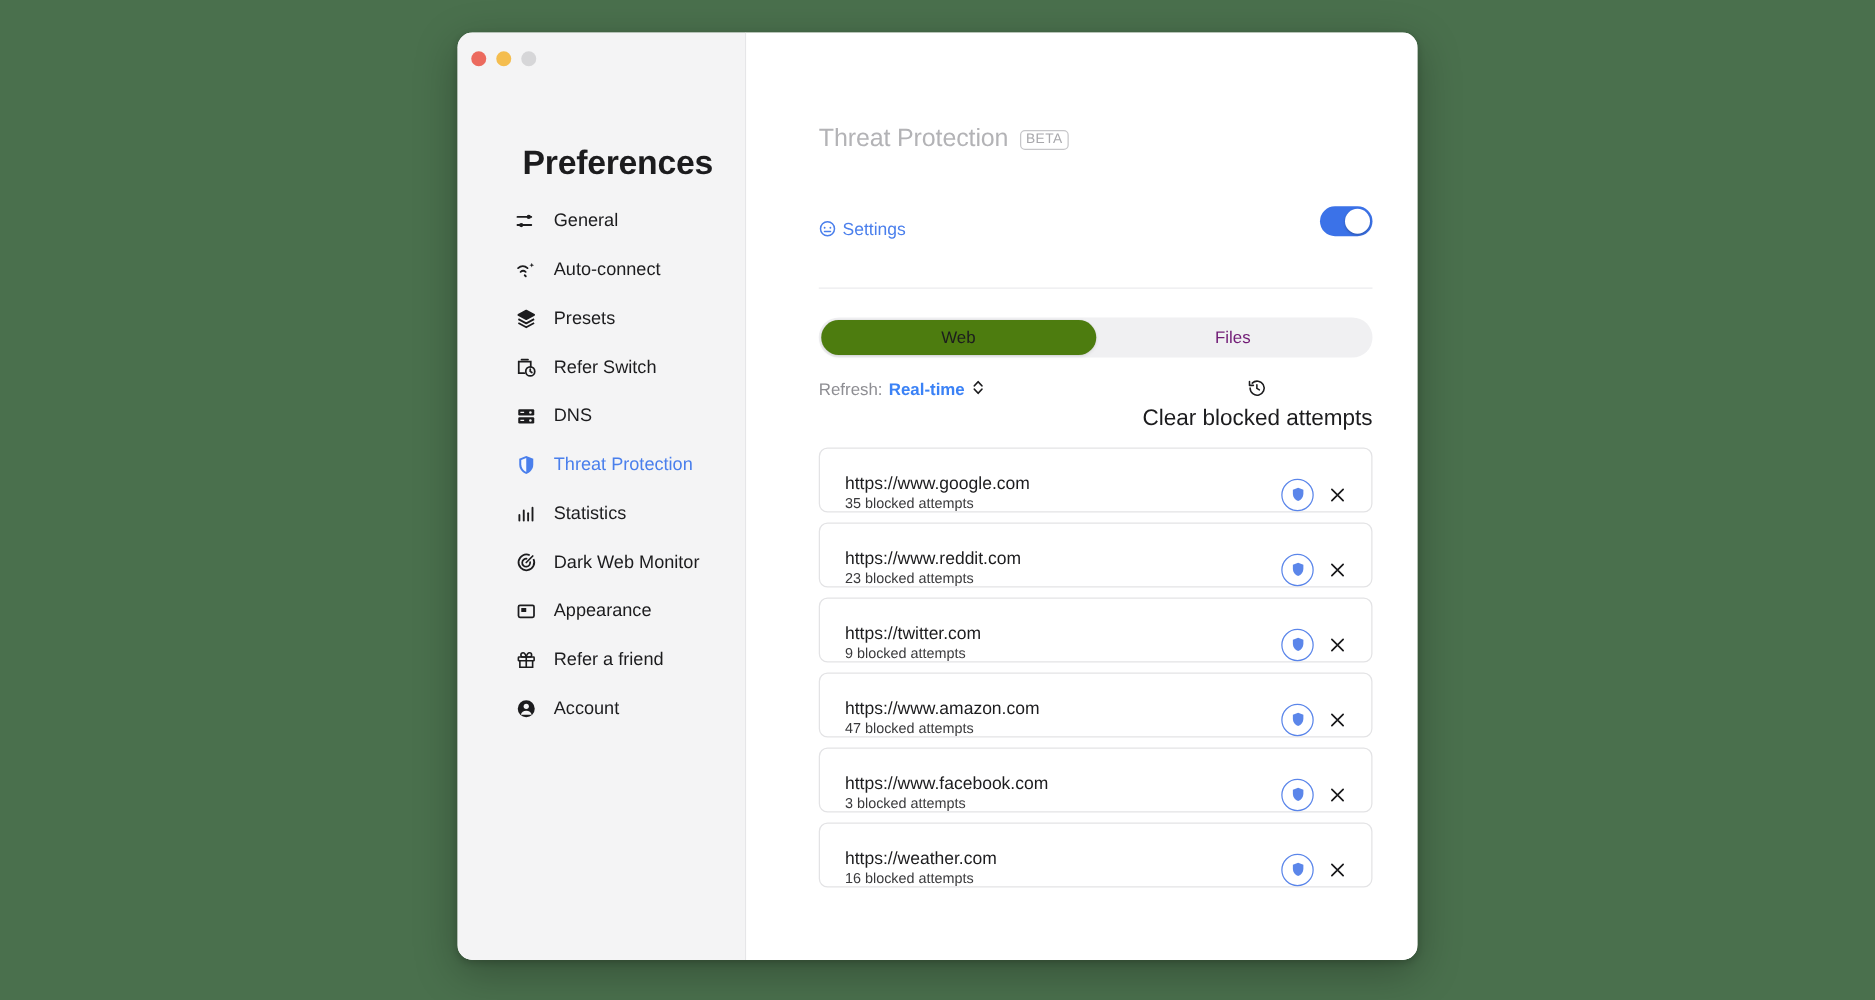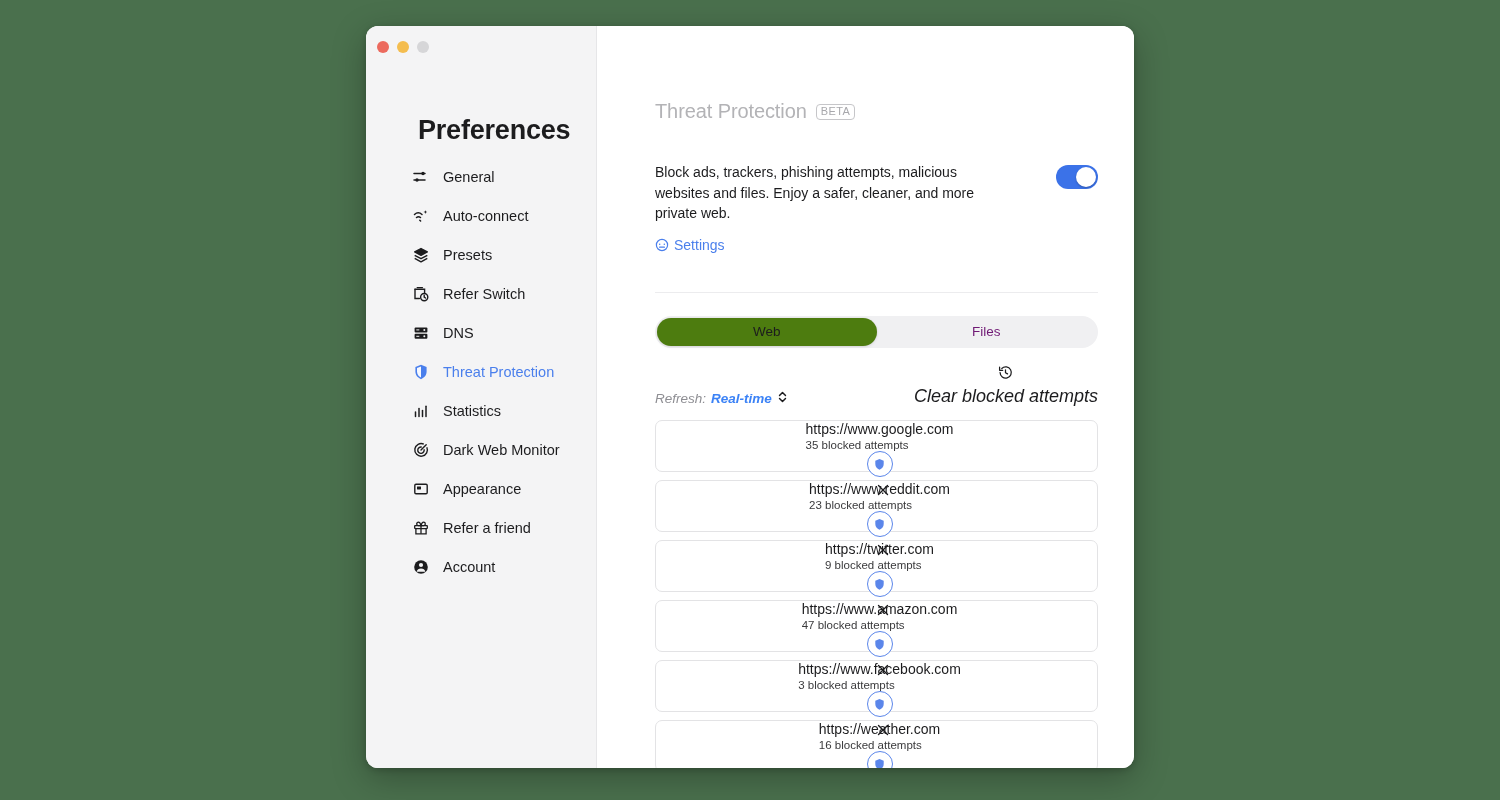--- a/index.html
+++ b/index.html
@@ -194,23 +194,22 @@
   .tab.active {
     background: #4d7c0f;
     color: #1c1c1e;
     font-weight: 500;
     box-shadow: 0 1px 3px rgba(0,0,0,0.10), 0 0 0 0.5px rgba(0,0,0,0.04);
   }
 
   
   .controls {
     display: flex;
-    align-items: flex-end;
+    align-items: flex-start;
     margin-top: 17px;
-    font-style: italic;
   }
   .refresh {
     display: flex;
     align-items: center;
     gap: 5px;
     font-size: 13.5px;
   }
   .refresh-label { color: #8e8e93; }
   .refresh-value {
     color: #3b82f6;
@@ -232,24 +231,23 @@
   .clear-btn svg { display: block; }
 
   
   .list { margin-top: 13px; }
   .row {
     height: 52px;
     border: 1px solid #e3e3e5;
     border-radius: 7px;
     margin-bottom: 8px;
     display: flex;
-    align-items: center;
+    align-items: flex-end;
     padding: 0 14px 0 20px;
     background: #fff;
-    flex-direction: column;
   }
   .row-texts { flex: 1 1 auto; min-width: 0; }
   .row-url {
     font-size: 14px;
     color: #1c1c1e;
     line-height: 1.25;
     white-space: nowrap;
     overflow: hidden;
     text-overflow: ellipsis;
   }
@@ -430,21 +428,20 @@
 
   <div class="content">
 
     <div class="page-head">
       <span class="page-title">Threat Protection</span>
       <span class="beta-badge">BETA</span>
     </div>
 
     <div class="desc-block">
       <div class="desc-text">
-        <div>Block ads, trackers, phishing attempts, malicious websites and files. Enjoy a safer, cleaner, and more private web.</div>
         <span class="settings-link">
           <span>
             <svg width="14" height="14" viewBox="0 0 14 14" fill="none" stroke="#4a7fec" stroke-width="1.2">
               <circle cx="7" cy="7" r="5.6"></circle>
               <circle cx="4.7" cy="6.2" r="0.75" fill="#4a7fec" stroke="none"></circle>
               <circle cx="9.3" cy="6.2" r="0.75" fill="#4a7fec" stroke="none"></circle>
               <path d="M4.6 9.2h4.8" stroke-linecap="round"></path>
             </svg>
           </span>
           <span>Settings</span>

